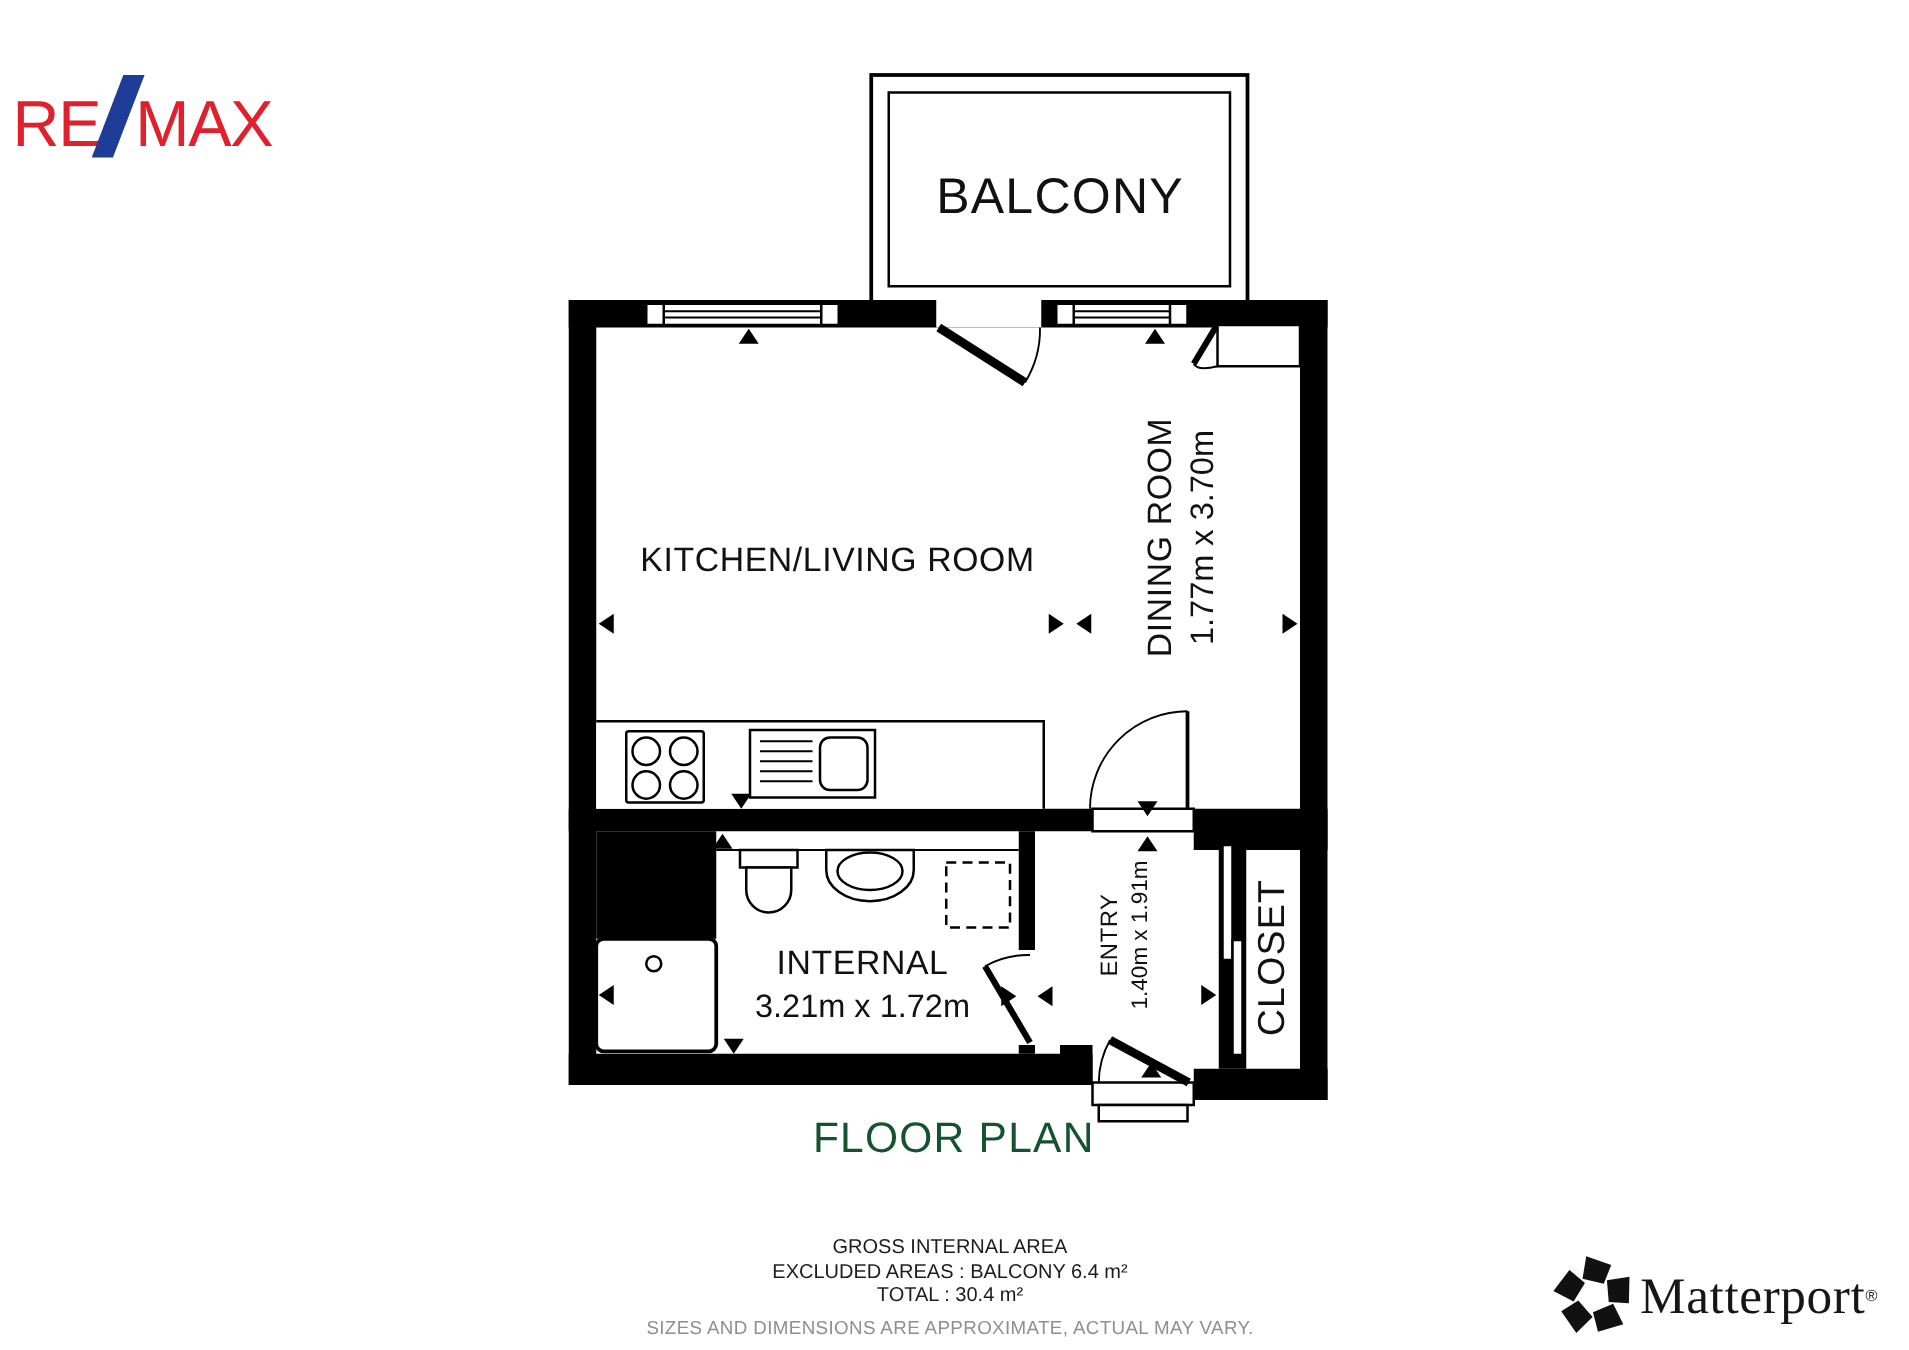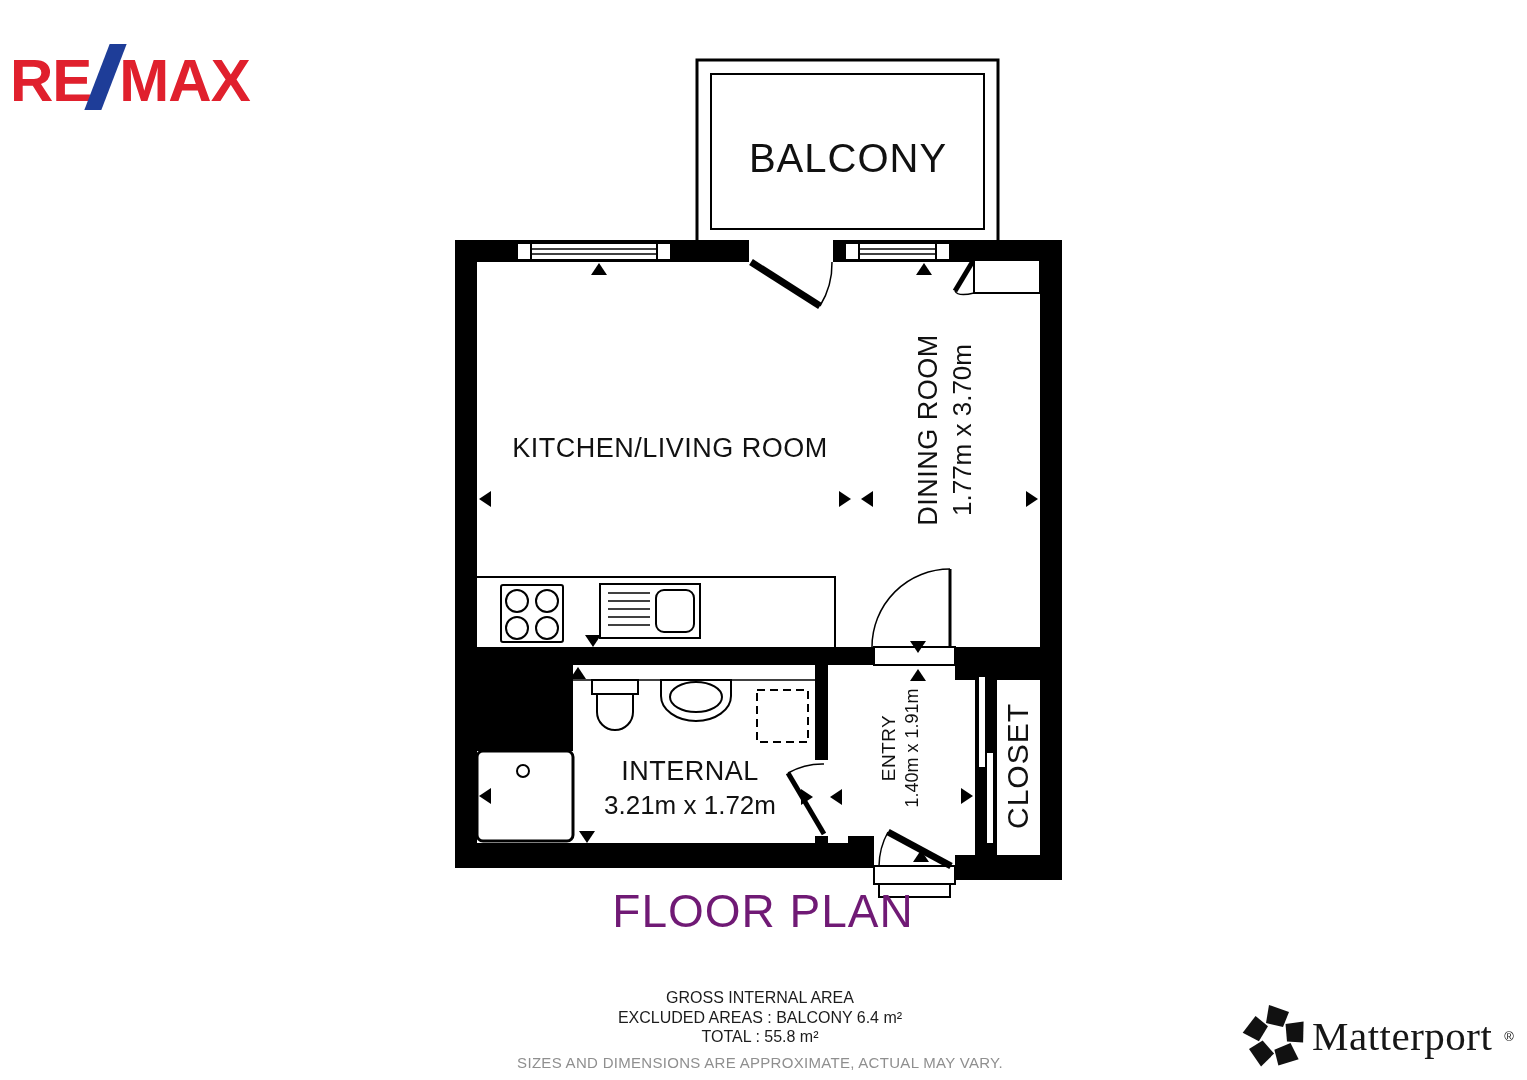--- a/index.html
+++ b/index.html
@@ -1,44 +1,44 @@
 <!DOCTYPE html>
 <html><head>
 <meta charset="utf-8">
 <style>
   html,body{margin:0;padding:0;background:#ffffff;}
   body{width:1527px;height:1080px;position:relative;overflow:hidden;
        font-family:"Liberation Sans","DejaVu Sans",sans-serif;color:#111;}
   
-  .remax{position:absolute;left:10px;top:44px;white-space:nowrap;
-         font-weight:bold;font-size:60px;letter-spacing:-1px;line-height:1;}
+  .remax{position:absolute;left:10px;top:60px;white-space:nowrap;
+         font-weight:normal;font-size:52px;letter-spacing:-1px;line-height:1;}
   .remax .red{color:#E0202D;}
   .remax .slash{display:inline-block;width:17px;height:66px;background:#1E3D98;
                 transform:skewX(-21deg);vertical-align:-9px;margin:0 5px 0 6px;}
   
   #plan-svg{position:absolute;left:0;top:0;}
   
   .room-label{position:absolute;text-align:center;transform:translate(-50%,-50%);
               white-space:nowrap;color:#111;}
   .room-label.rot{transform:translate(-50%,-50%) rotate(-90deg);}
   .rn{display:block;font-size:27px;letter-spacing:0.5px;}
   .rd{display:block;font-size:26px;margin-top:3px;}
   .balcony-label .rn{font-size:40px;letter-spacing:1px;}
   .closet-label .rn{font-size:30px;letter-spacing:1px;}
   .entry-label .rn{font-size:19px;letter-spacing:0.5px;}
   .entry-label .rd{font-size:18px;margin-top:2px;}
   
   .plan-title{position:absolute;left:763px;top:911px;transform:translate(-50%,-50%);
-              font-size:46px;letter-spacing:1px;color:#701a75;white-space:nowrap;}
+              font-size:34px;letter-spacing:1px;color:#14532d;white-space:nowrap;}
   .summary{position:absolute;left:760px;top:988px;transform:translateX(-50%);
            text-align:center;font-size:16px;line-height:19.5px;color:#1c1c1c;
            white-space:nowrap;}
   .summary .disclaimer{font-size:15px;color:#8f8f8f;margin-top:6px;letter-spacing:0.3px;}
   
-  .matterport{position:absolute;left:1243px;top:1003px;display:flex;align-items:center;gap:12px;}
+  .matterport{position:absolute;left:1243px;top:1003px;display:flex;align-items:center;}
   .mp-word{font-family:"Liberation Serif","DejaVu Serif",serif;font-size:41px;
            color:#161616;margin-left:10px;letter-spacing:0.5px;}
   .mp-reg{font-size:13px;vertical-align:22px;color:#161616;}
 </style>
 </head>
 <body>
 
 <div class="remax">
   <span class="red">RE</span><span class="slash"></span><span class="red">MAX</span>
 </div>
@@ -206,20 +206,20 @@
 
 <div class="room-label rot closet-label" style="left:1018px;top:766px">
   <span class="rn">CLOSET</span>
 </div>
 
 <div class="plan-title">FLOOR PLAN</div>
 
 <div class="summary">
   <div>GROSS INTERNAL AREA</div>
   <div>EXCLUDED AREAS :  BALCONY 6.4 m²</div>
-  <div>TOTAL :  55.8 m²</div>
+  <div>TOTAL :  30.4 m²</div>
   <div class="disclaimer">SIZES AND DIMENSIONS ARE APPROXIMATE, ACTUAL MAY VARY.</div>
 </div>
 
 <div class="matterport" style="left:1312px;top:1012px">
   <span class="mp-word" style="margin-left:0">Matterport</span>
   <span class="mp-reg">®</span>
 </div>
 
 </body></html>

